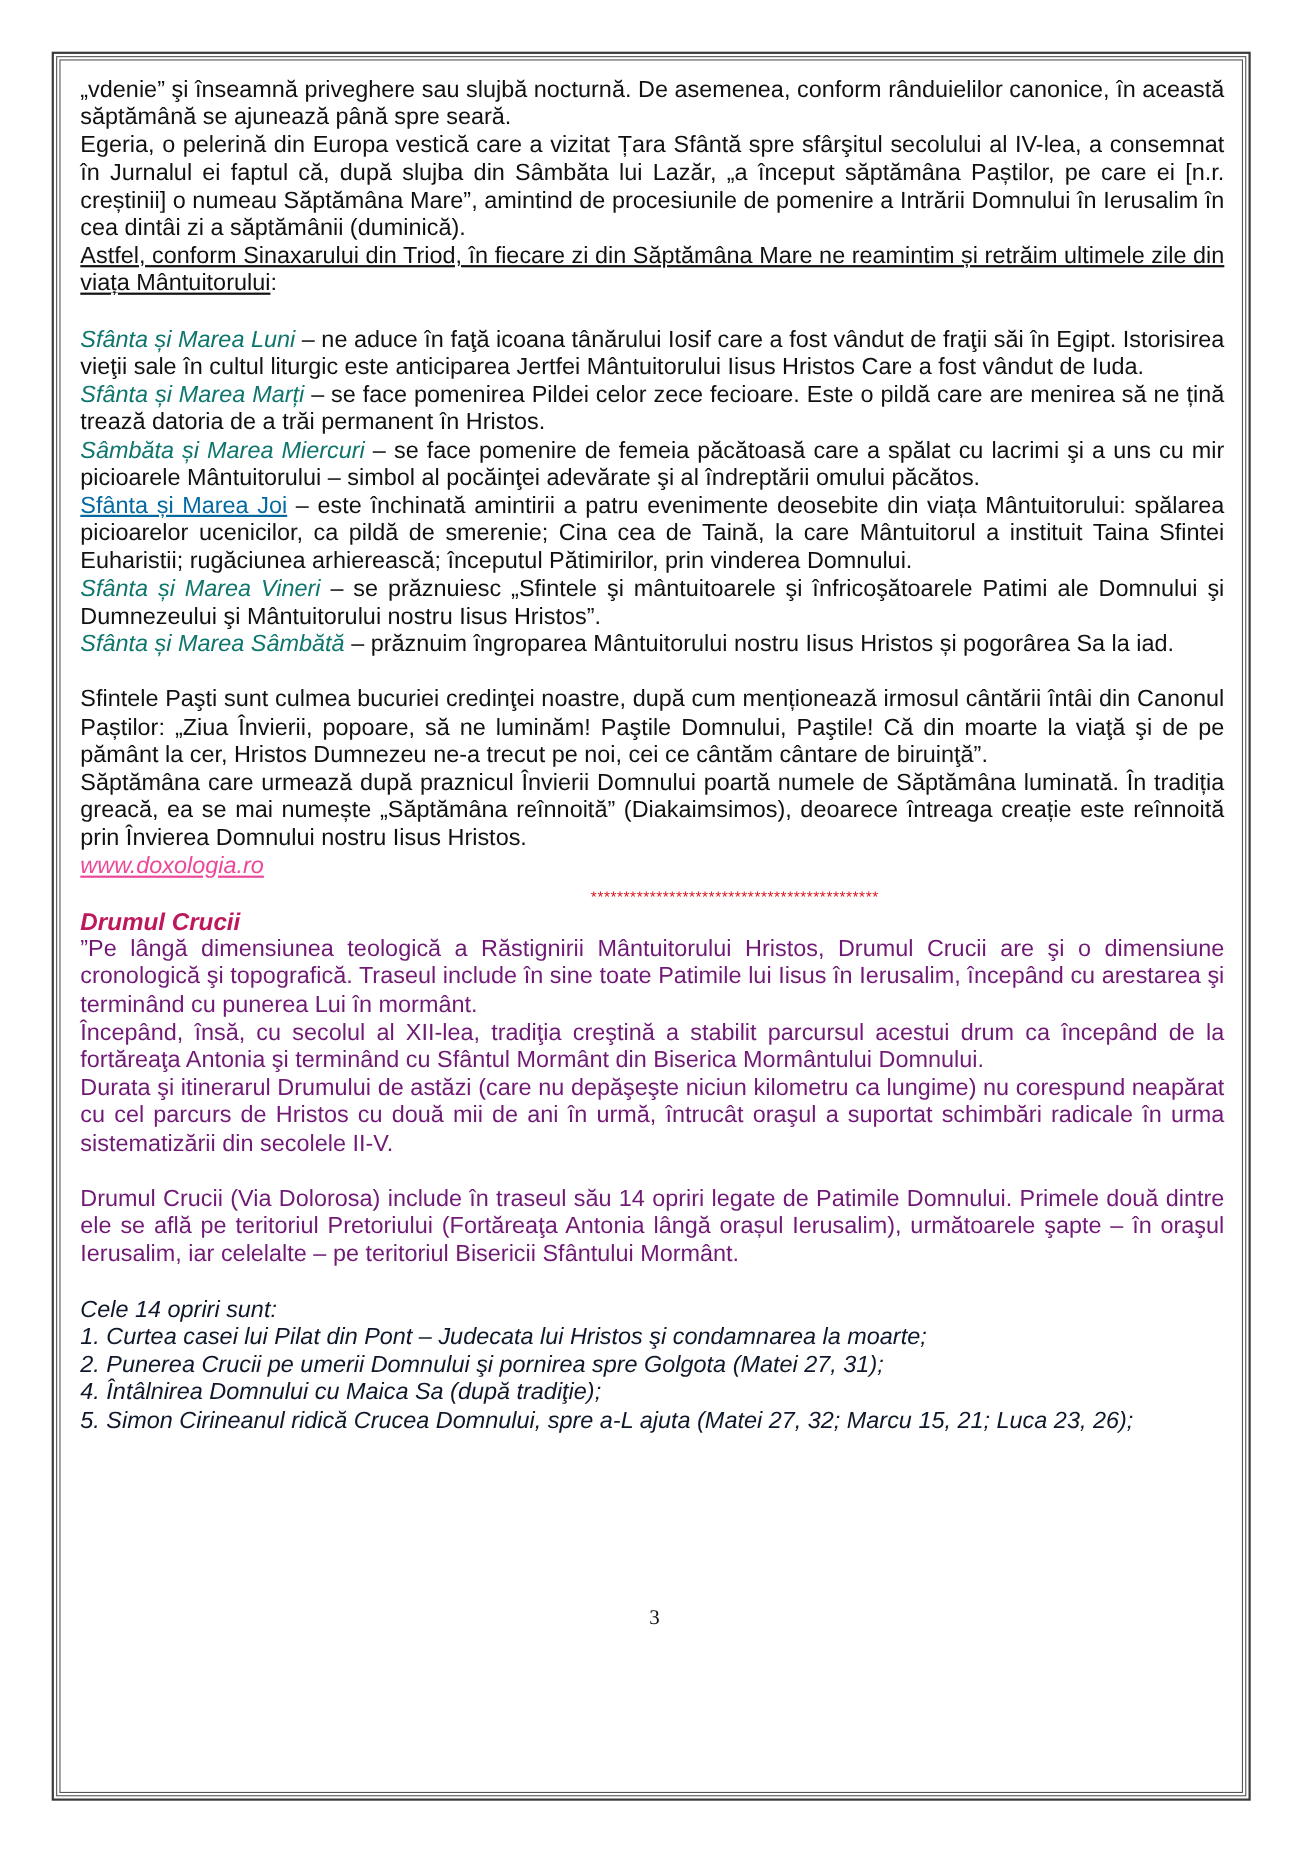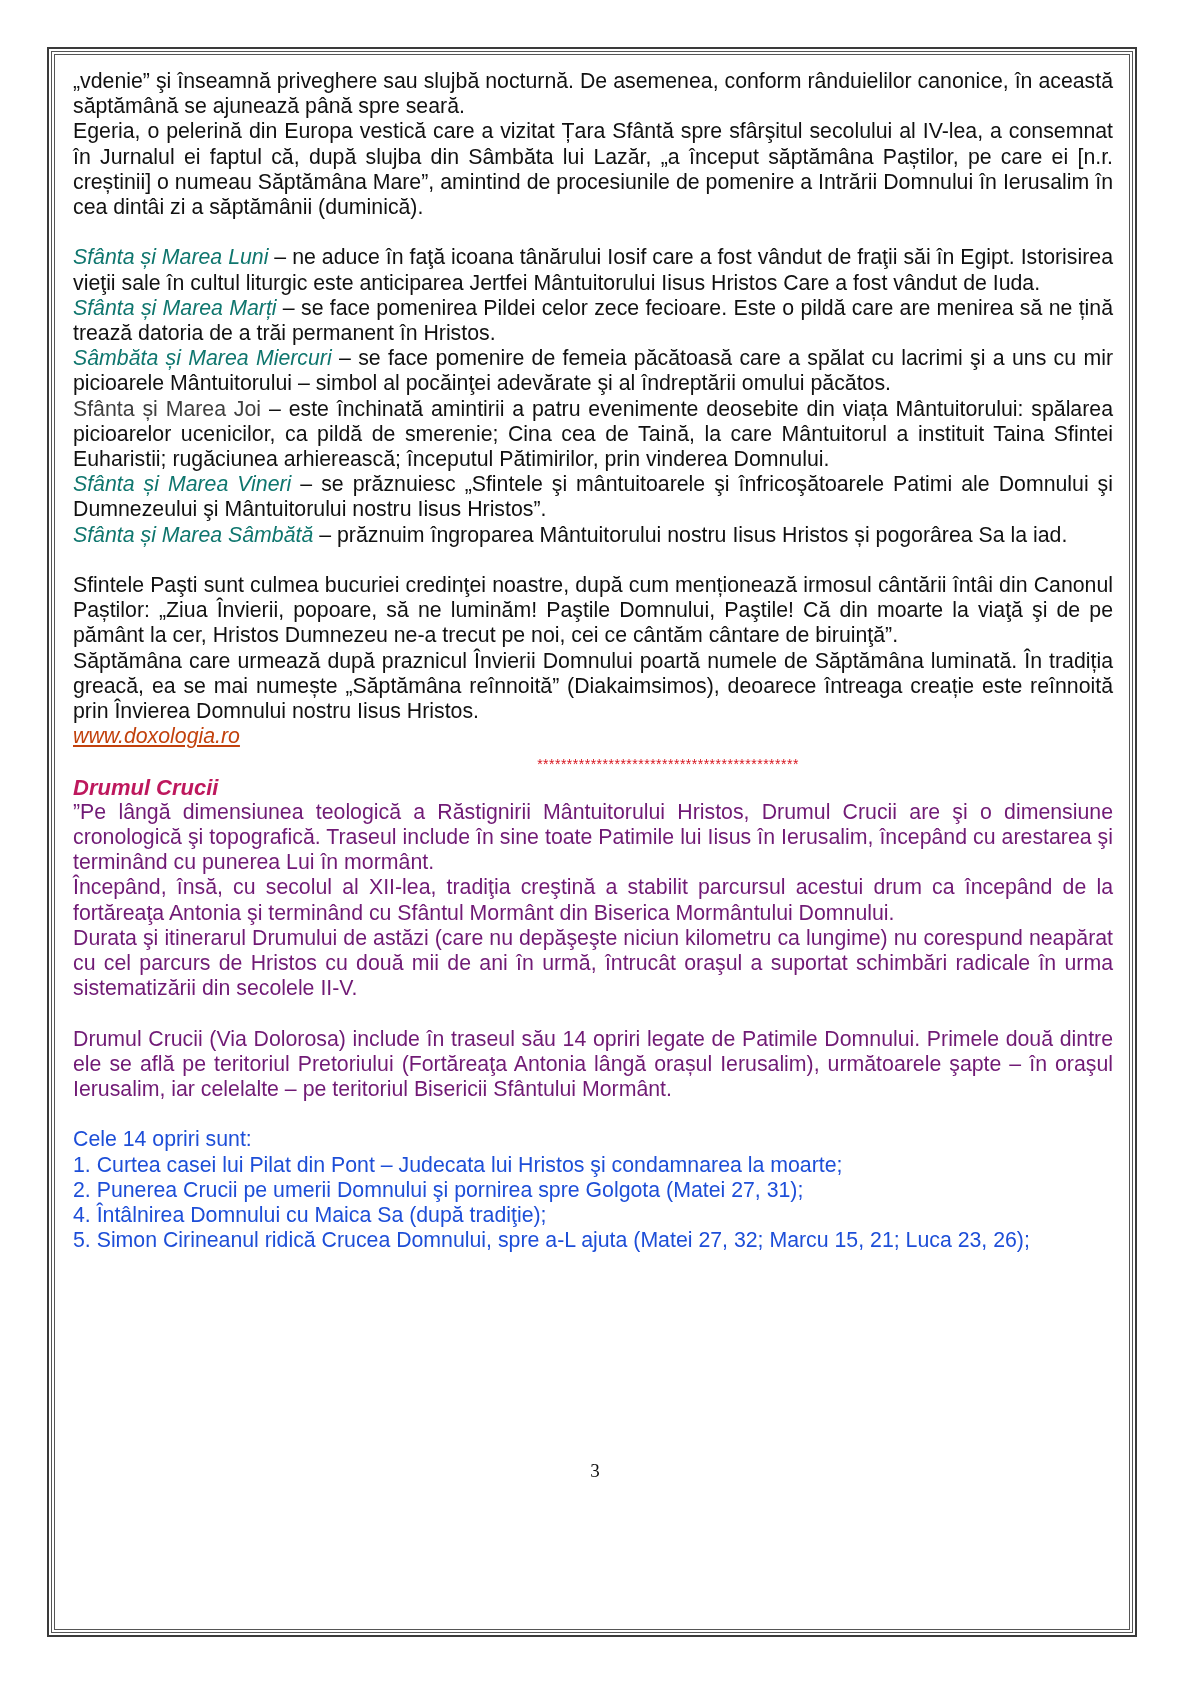--- a/index.html
+++ b/index.html
@@ -17,40 +17,41 @@
     border: 1px solid #555;
   }
   .content {
     position: absolute; left: 73px; top: 69px; width: 1040px;
     font-family: "Liberation Sans", sans-serif; font-size: 21.3px; line-height: 25.2px;
     color: #111;
   }
   .p { margin: 0; text-align: justify; text-align-last: left; }
   .blank { height: 25.2px; }
   .red { color: #0f766e; font-style: italic; }
-  .red-plain { color: #404040; }
+  .red-plain { color: #0369a1; text-decoration: underline; }
   .u { text-decoration: underline; }
-  .link { color: #c2410c; font-style: italic; text-decoration: underline; }
+  .link { color: #ec4899; font-style: italic; text-decoration: underline; }
   .stars { color: #d7141d; font-size: 14px; text-align: center; letter-spacing: 0.5px; height: 25.2px; line-height: 30px; padding-left: 150px; }
   .heading { color: #be185d; font-style: italic; font-weight: bold; font-size: 22px; }
   .gray { color: #701a75; }
-  .ital { color: #1d4ed8; }
+  .ital { font-style: italic; color: #0f172a; }
   .pagenum {
     position: absolute; left: 0; width: 1190px; top: 1460px; text-align: center;
     font-family: "Liberation Serif", serif; font-size: 19px; color: #111;
   }
 </style>
 </head>
 <body>
 
 <div class="frame"></div>
 
 <div class="content">
   <p class="p">„vdenie” şi înseamnă priveghere sau slujbă nocturnă. De asemenea, conform rânduielilor canonice, în această săptămână se ajunează până spre seară.</p>
   <p class="p">Egeria, o pelerină din Europa vestică care a vizitat Țara Sfântă spre sfârşitul secolului al IV-lea, a consemnat în Jurnalul ei faptul că, după slujba din Sâmbăta lui Lazăr, „a început săptămâna Paștilor, pe care ei [n.r. creștinii] o numeau Săptămâna Mare”, amintind de procesiunile de pomenire a Intrării Domnului în Ierusalim în cea dintâi zi a săptămânii (duminică).</p>
+  <p class="p"><span class="u">Astfel, conform Sinaxarului din Triod, în fiecare zi din Săptămâna Mare ne reamintim și retrăim ultimele zile din viața Mântuitorului</span><span>:</span></p>
   <div class="blank"></div>
 
   <p class="p"><span class="red">Sfânta și Marea Luni</span><span> – ne aduce în faţă icoana tânărului Iosif care a fost vândut de fraţii săi în Egipt. Istorisirea vieţii sale în cultul liturgic este anticiparea Jertfei Mântuitorului Iisus Hristos Care a fost vândut de Iuda.</span></p>
   <p class="p"><span class="red">Sfânta și Marea Marți</span><span> – se face pomenirea Pildei celor zece fecioare. Este o pildă care are menirea să ne țină trează datoria de a trăi permanent în Hristos.</span></p>
   <p class="p"><span class="red">Sâmbăta și Marea Miercuri</span><span>  – se face pomenire de femeia păcătoasă care a spălat cu lacrimi şi a uns cu mir picioarele Mântuitorului – simbol al pocăinţei adevărate şi al îndreptării omului păcătos.</span></p>
   <p class="p"><span class="red-plain">Sfânta și Marea Joi</span><span> – este închinată amintirii a patru evenimente deosebite din viața Mântuitorului: spălarea picioarelor ucenicilor, ca pildă de smerenie; Cina cea de Taină, la care Mântuitorul a instituit Taina Sfintei Euharistii; rugăciunea arhierească; începutul Pătimirilor, prin vinderea Domnului.</span></p>
   <p class="p"><span class="red">Sfânta și Marea Vineri</span><span> – se prăznuiesc „Sfintele şi mântuitoarele şi înfricoşătoarele Patimi ale Domnului şi Dumnezeului şi Mântuitorului nostru Iisus Hristos”.</span></p>
   <p class="p"><span class="red">Sfânta și Marea Sâmbătă</span><span> – prăznuim îngroparea Mântuitorului nostru Iisus Hristos și pogorârea Sa la iad.</span></p>
   <div class="blank"></div>
 

